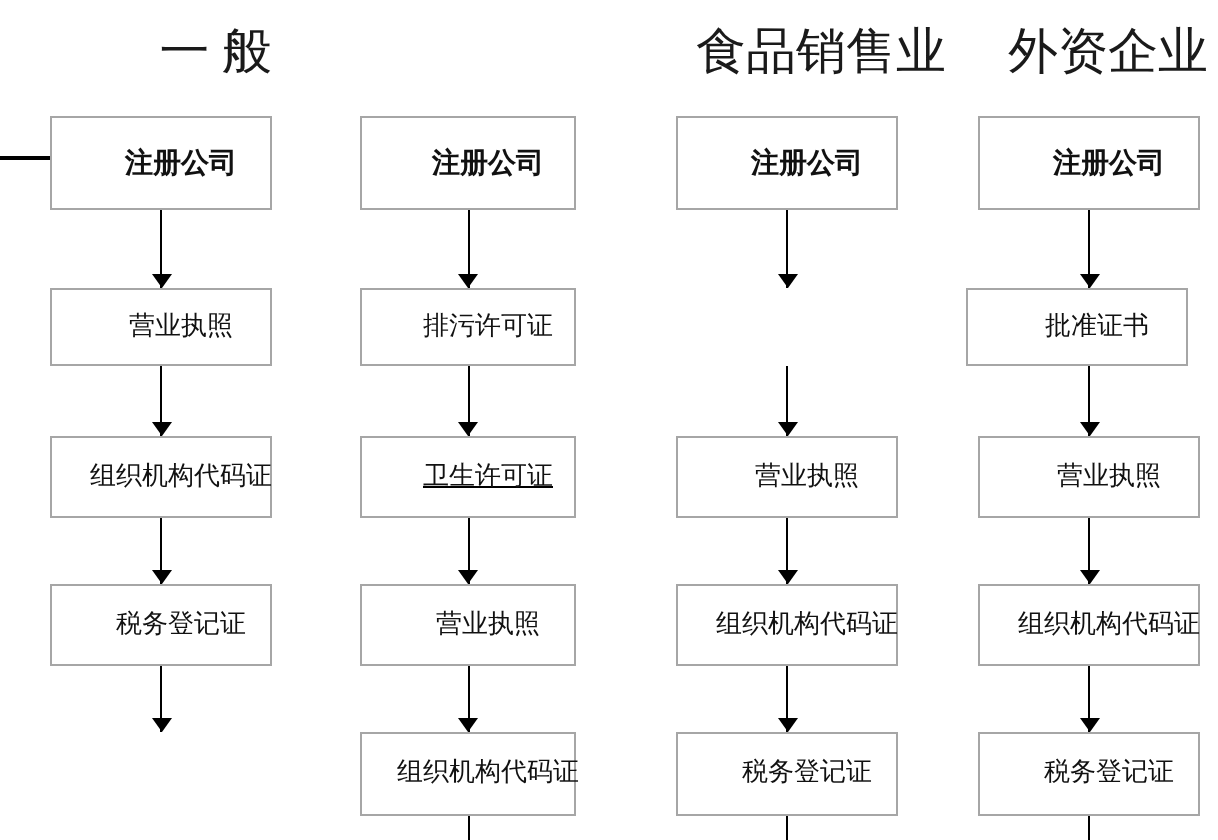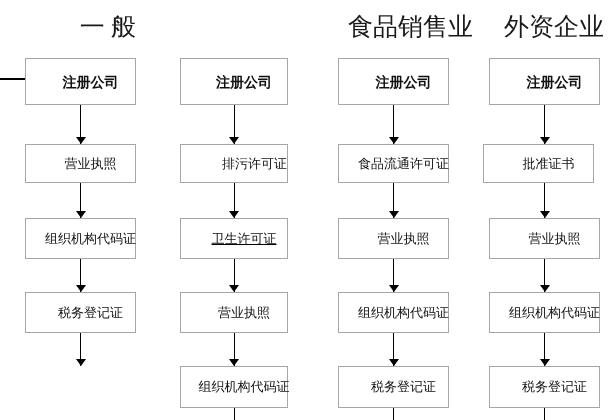--- a/index.html
+++ b/index.html
@@ -96,21 +96,21 @@
     <div class="node" style="left:25px;top:292px;width:111px;height:41px;">
       <span class="node-label">税务登记证</span>
     </div>
     <div class="conn" style="left:80px;top:333px;height:33px;"></div>
     <div class="arrowhead" style="left:75.5px;top:359px;"></div>
     <div class="node first" style="left:180px;top:58px;width:108px;height:47px;">
       <span class="node-label">注册公司</span>
     </div>
     <div class="conn" style="left:233.5px;top:105px;height:39px;"></div>
     <div class="arrowhead" style="left:229px;top:137px;"></div>
-    <div class="node" style="left:180px;top:144px;width:108px;height:39px;justify-content:flex-end;">
+    <div class="node" style="left:180px;top:144px;width:108px;height:39px;">
       <span class="node-label">排污许可证</span>
     </div>
     <div class="conn" style="left:233.5px;top:183px;height:35px;"></div>
     <div class="arrowhead" style="left:229px;top:211px;"></div>
     <div class="node" style="left:180px;top:218px;width:108px;height:41px;text-decoration:underline;">
       <span class="node-label">卫生许可证</span>
     </div>
     <div class="conn" style="left:233.5px;top:259px;height:33px;"></div>
     <div class="arrowhead" style="left:229px;top:285px;"></div>
     <div class="node" style="left:180px;top:292px;width:108px;height:41px;">
@@ -121,23 +121,20 @@
     <div class="node" style="left:180px;top:366px;width:108px;height:42px;">
       <span class="node-label">组织机构代码证</span>
     </div>
     <div class="conn" style="left:233.5px;top:408px;height:12px;"></div>
     <div class="col-title" style="left:313px;top:10px;width:160px;">食品销售业</div>
     <div class="node first" style="left:338px;top:58px;width:111px;height:47px;">
       <span class="node-label">注册公司</span>
     </div>
     <div class="conn" style="left:393px;top:105px;height:39px;"></div>
     <div class="arrowhead" style="left:388.5px;top:137px;"></div>
-    <div class="node" style="left:338px;top:144px;width:111px;height:39px;">
-      <span class="node-label">食品流通许可证</span>
-    </div>
     <div class="conn" style="left:393px;top:183px;height:35px;"></div>
     <div class="arrowhead" style="left:388.5px;top:211px;"></div>
     <div class="node" style="left:338px;top:218px;width:111px;height:41px;">
       <span class="node-label">营业执照</span>
     </div>
     <div class="conn" style="left:393px;top:259px;height:33px;"></div>
     <div class="arrowhead" style="left:388.5px;top:285px;"></div>
     <div class="node" style="left:338px;top:292px;width:111px;height:41px;">
       <span class="node-label">组织机构代码证</span>
     </div>

